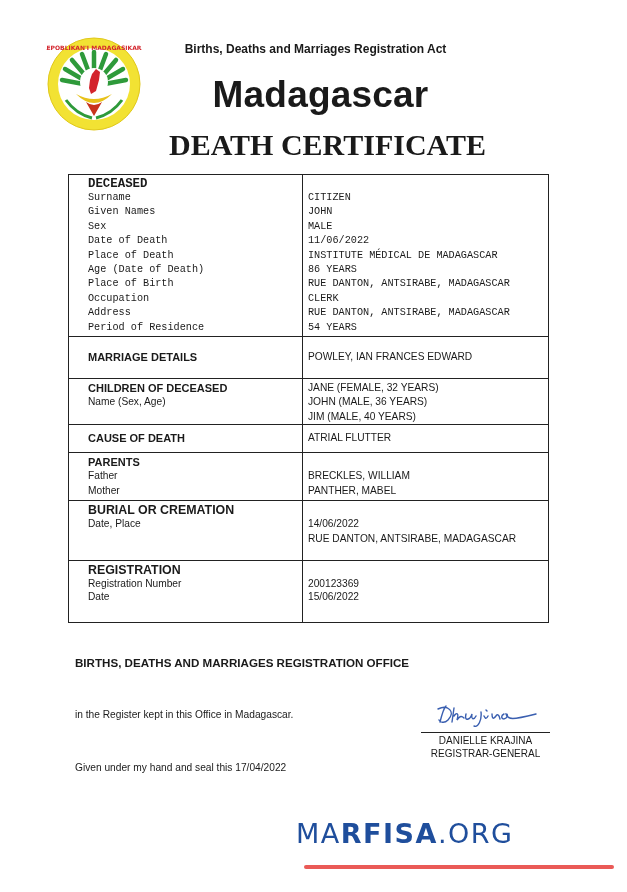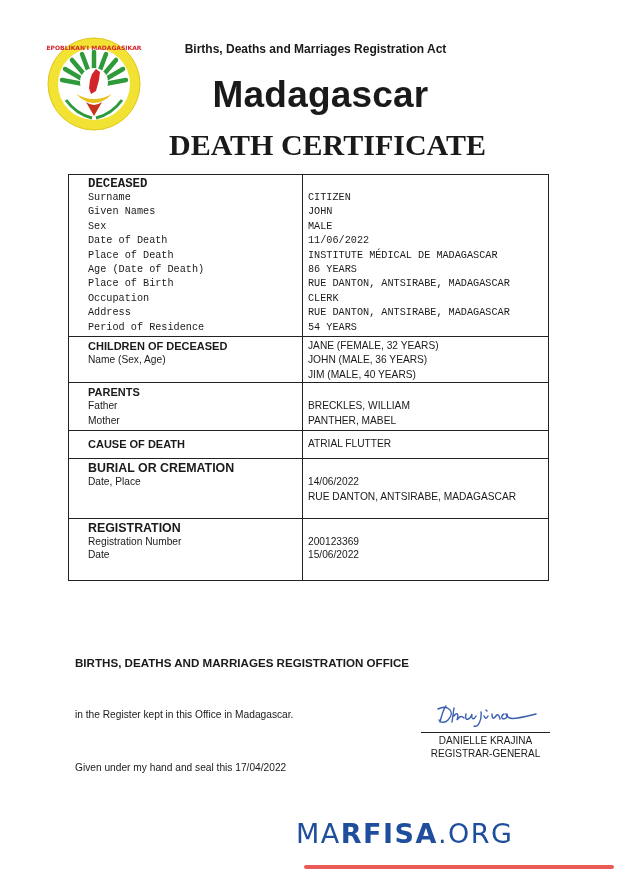--- a/index.html
+++ b/index.html
@@ -81,51 +81,59 @@
       <div class="line">11/06/2022</div>
       <div class="line">INSTITUTE MÉDICAL DE MADAGASCAR</div>
       <div class="line">86 YEARS</div>
       <div class="line">RUE DANTON, ANTSIRABE, MADAGASCAR</div>
       <div class="line">CLERK</div>
       <div class="line">RUE DANTON, ANTSIRABE, MADAGASCAR</div>
       <div class="line">54 YEARS</div>
     </td>
   </tr>
 
+  <tr style="height:42px;">
+    <td class="lbl" style="vertical-align:middle;">
+      <div class="sec-head small">MARRIAGE DETAILS</div>
+    </td>
+    <td class="val" style="vertical-align:middle;">
+      <div class="line">POWLEY, IAN FRANCES EDWARD</div>
+    </td>
+  </tr>
 
   <tr style="height:46px;">
     <td class="lbl" style="padding-top:3px;">
       <div class="sec-head small" style="line-height:13px;">CHILDREN OF DECEASED</div>
       <div class="line">Name (Sex, Age)</div>
     </td>
     <td class="val" style="padding-top:2px;">
       <div class="line">JANE (FEMALE, 32 YEARS)</div>
       <div class="line">JOHN (MALE, 36 YEARS)</div>
       <div class="line">JIM (MALE, 40 YEARS)</div>
     </td>
   </tr>
 
+  <tr style="height:28px;">
+    <td class="lbl" style="vertical-align:middle;">
+      <div class="sec-head small">CAUSE OF DEATH</div>
+    </td>
+    <td class="val" style="vertical-align:middle;">
+      <div class="line">ATRIAL FLUTTER</div>
+    </td>
+  </tr>
+
   <tr style="height:48px;">
     <td class="lbl" style="padding-top:3px;">
       <div class="sec-head small">PARENTS</div>
       <div class="line">Father</div>
       <div class="line">Mother</div>
     </td>
     <td class="val" style="padding-top:16px;">
       <div class="line">BRECKLES, WILLIAM</div>
       <div class="line">PANTHER, MABEL</div>
-    </td>
-  </tr>
-
-  <tr style="height:28px;">
-    <td class="lbl" style="vertical-align:middle;">
-      <div class="sec-head small">CAUSE OF DEATH</div>
-    </td>
-    <td class="val" style="vertical-align:middle;">
-      <div class="line">ATRIAL FLUTTER</div>
     </td>
   </tr>
 
   <tr style="height:60px;">
     <td class="lbl" style="padding-top:3px;">
       <div class="sec-head">BURIAL OR CREMATION</div>
       <div class="line">Date, Place</div>
     </td>
     <td class="val" style="padding-top:16px;">
       <div class="line">14/06/2022</div>

